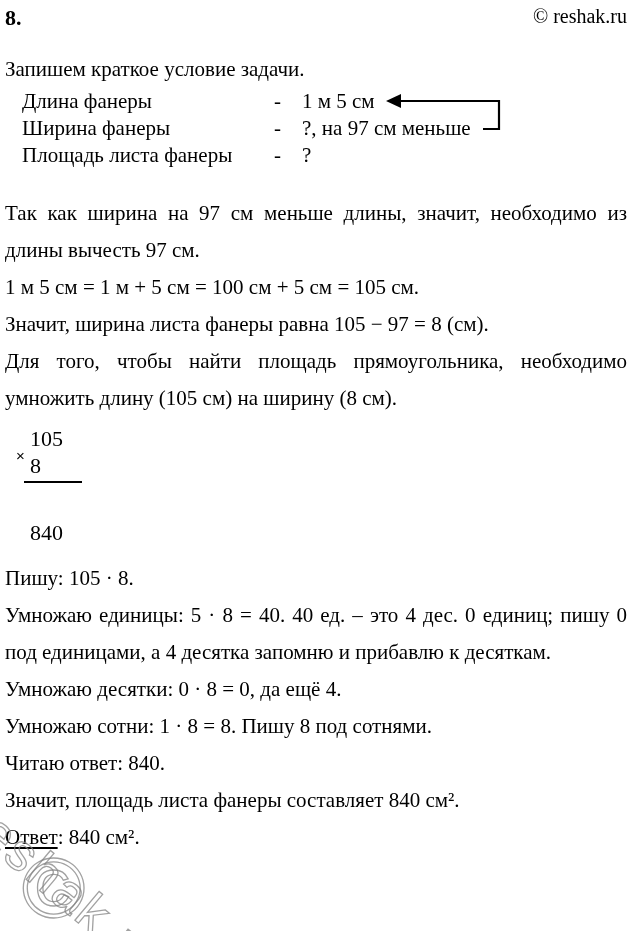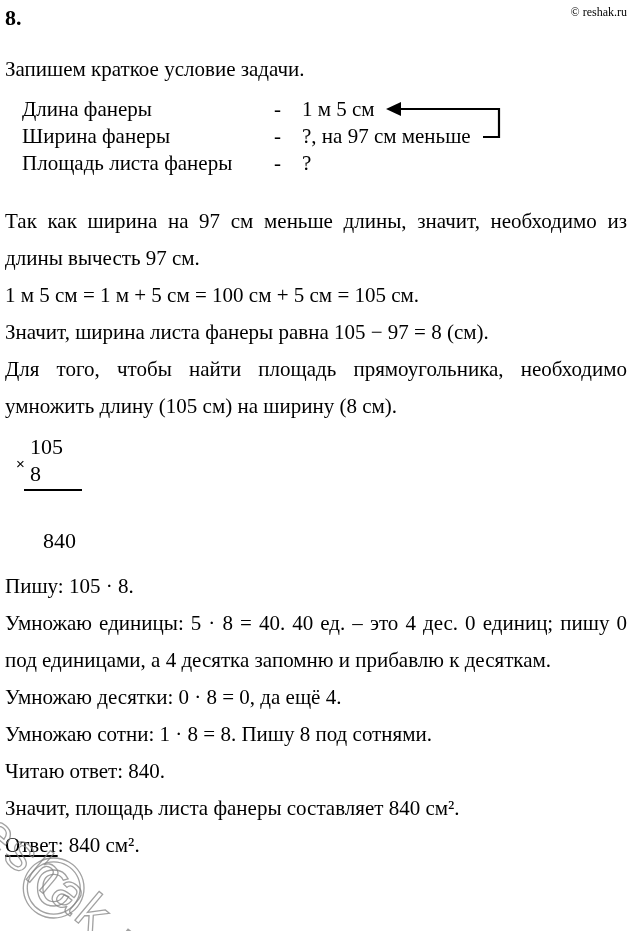--- a/index.html
+++ b/index.html
@@ -9,39 +9,39 @@
     color:#000000;
     font-family:"Liberation Serif","DejaVu Serif",serif;
     font-size:21px;
     position:relative;
     overflow:hidden;
   }
   .page { padding:5px 6px 0 5px; position:relative; }
 
   .doc-header { display:flex; justify-content:space-between; align-items:flex-start; height:26px; }
   .problem-number { font-weight:bold; font-size:22px; }
-  .copyright { font-size:12px;font-family:Liberation Serif, serif; }
+  .copyright { font-size:20px;font-family:Liberation Serif, serif; }
 
   .intro { margin-top:23px; line-height:30px; }
 
-  .cond { margin:12px 0 0 17px; line-height:27px; position:relative; width:560px; }
+  .cond { margin:4px 0 0 17px; line-height:27px; position:relative; width:560px; }
   .cond-row { display:flex; }
   .cond-label { width:252px; flex:0 0 252px; }
   .cond-sep { width:28px; flex:0 0 28px; }
   .cond-value { white-space:nowrap; }
   .arrow-svg { position:absolute; left:362px; top:0px; }
 
   .para { line-height:37px; text-align:justify; }
   .para.first { margin-top:26px; }
 
   .mult { display:flex; margin:8px 0 0 11px; font-size:22px; line-height:27px; align-items:flex-start; }
   .mult-sign { font-family:"Liberation Sans","DejaVu Sans",sans-serif; font-size:15px; padding-top:17px; width:14px; }
   .mult-col { width:46px; }
   .mult-rule { border-top:2px solid #000; width:58px; margin:2px 0 1px -6px; }
-  .mult-result { text-align:right; width:46px;margin-top:36px; }
+  .mult-result { width:46px;margin-top:36px; }
 
   .step-first { margin-top:14px; }
 
   .answer-line { line-height:37px; }
   .answer-label { text-decoration:underline; text-underline-offset:3px; }
 
   .watermark { position:absolute; pointer-events:none; color:rgba(255,255,255,0);
     -webkit-text-stroke:1.3px rgba(130,130,130,0.75);
     font-family:"Liberation Sans","DejaVu Sans",sans-serif; }
   .wm-text { left:-8px; top:788px; font-size:52px; letter-spacing:3px;

